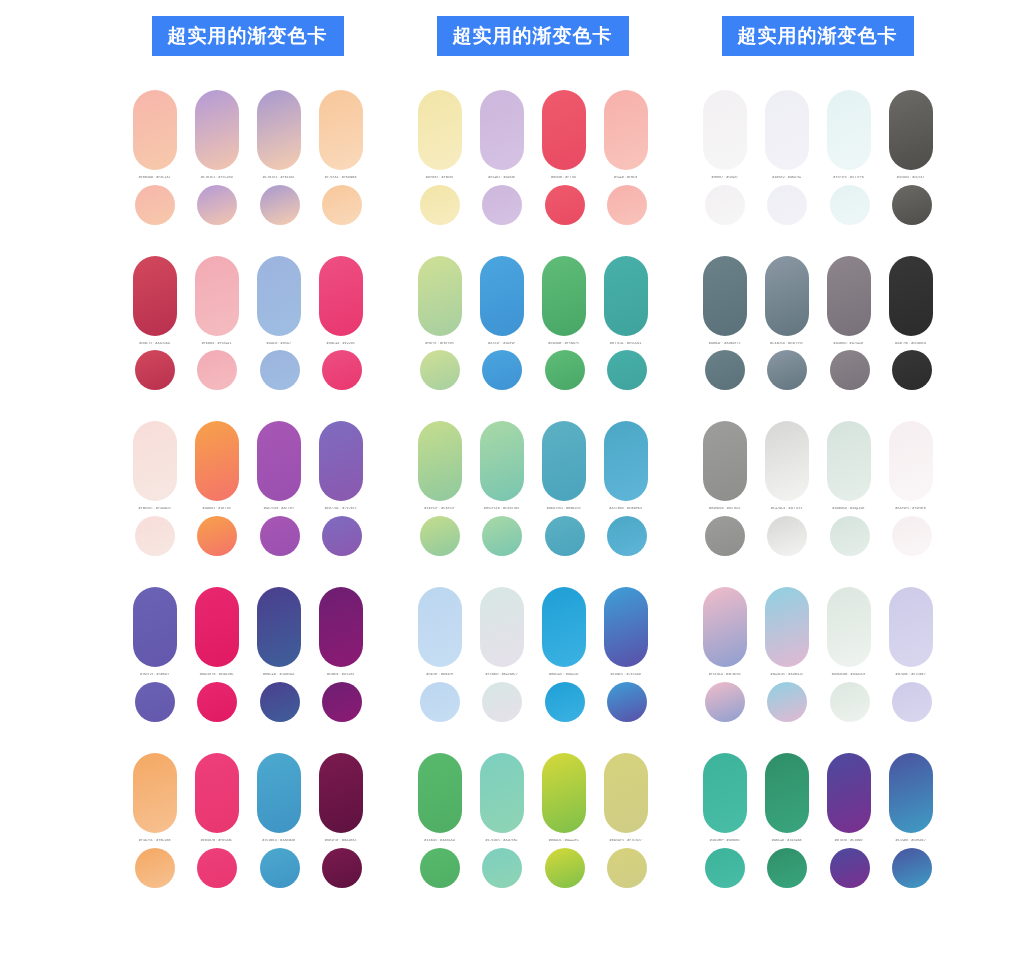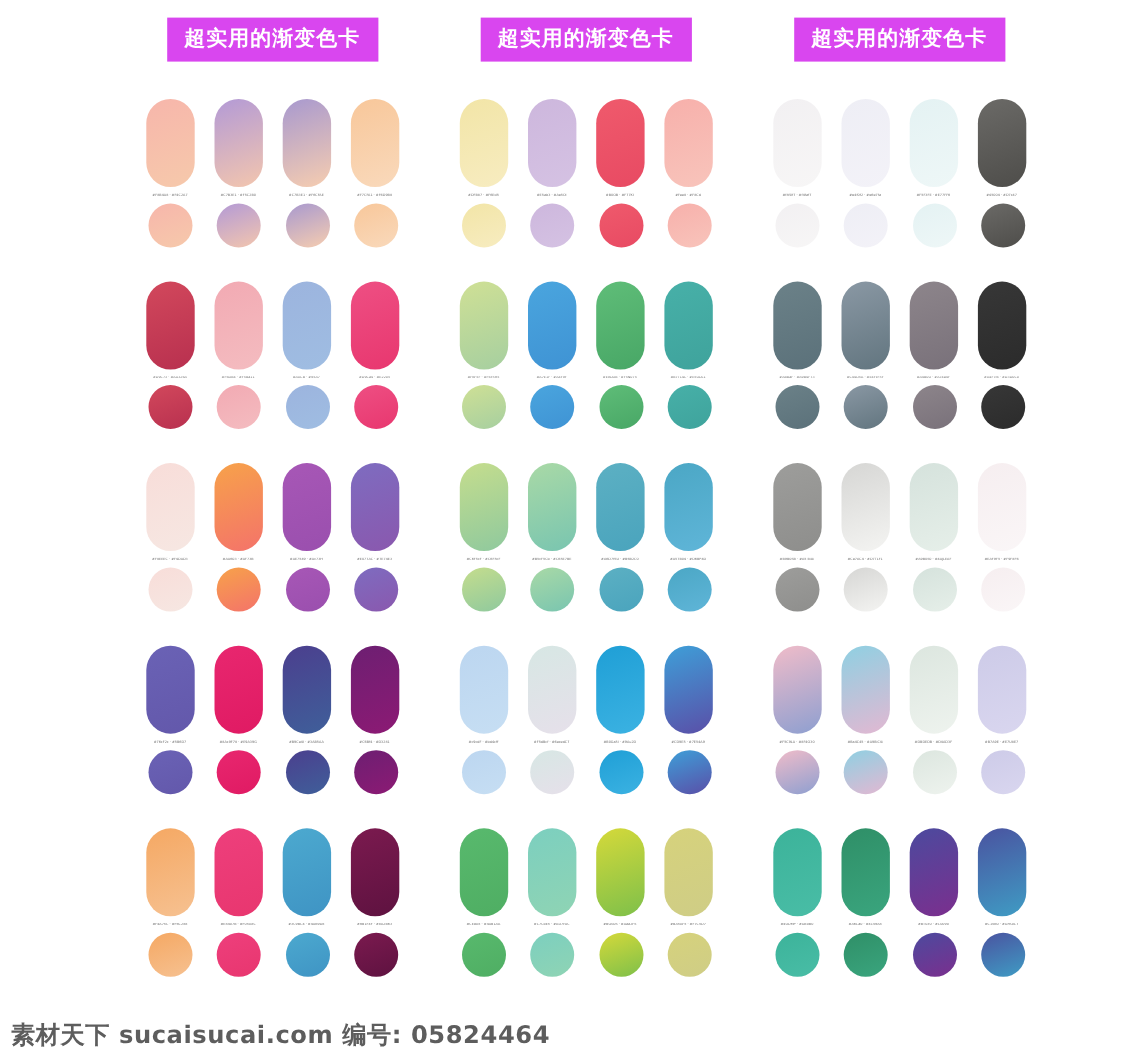--- a/index.html
+++ b/index.html
@@ -32,21 +32,21 @@
   }
 
   .column {
     width: 285px;
     display: flex;
     flex-direction: column;
     align-items: center;
   }
 
   .banner {
-    background: #d946ef;
+    background: #3b82f6;
     color: #ffffff;
     font-size: 19px;
     font-weight: bold;
     letter-spacing: 1px;
     line-height: 1;
     padding: 10px 16px 11px 16px;
     text-align: center;
     white-space: nowrap;
     box-sizing: border-box;
     margin-bottom: 34px;
@@ -437,16 +437,13 @@
           <div class="circle-row">
             <div class="circle" style="background: linear-gradient(160deg, rgb(60, 179, 154) 0%, rgb(73, 189, 166) 100%);"></div>
             <div class="circle" style="background: linear-gradient(160deg, rgb(47, 143, 103) 0%, rgb(58, 165, 126) 100%);"></div>
             <div class="circle" style="background: linear-gradient(160deg, rgb(76, 74, 158) 0%, rgb(123, 47, 142) 100%);"></div>
             <div class="circle" style="background: linear-gradient(160deg, rgb(74, 83, 160) 0%, rgb(63, 156, 196) 100%);"></div>
           </div>
         </div>
       </div>
     </div>
 
-  <div class="footer">
-    <div class="footer-text">素材天下 sucaisucai.com 编号: 05824464</div>
-  </div>
 </div>
 
 </body></html>

